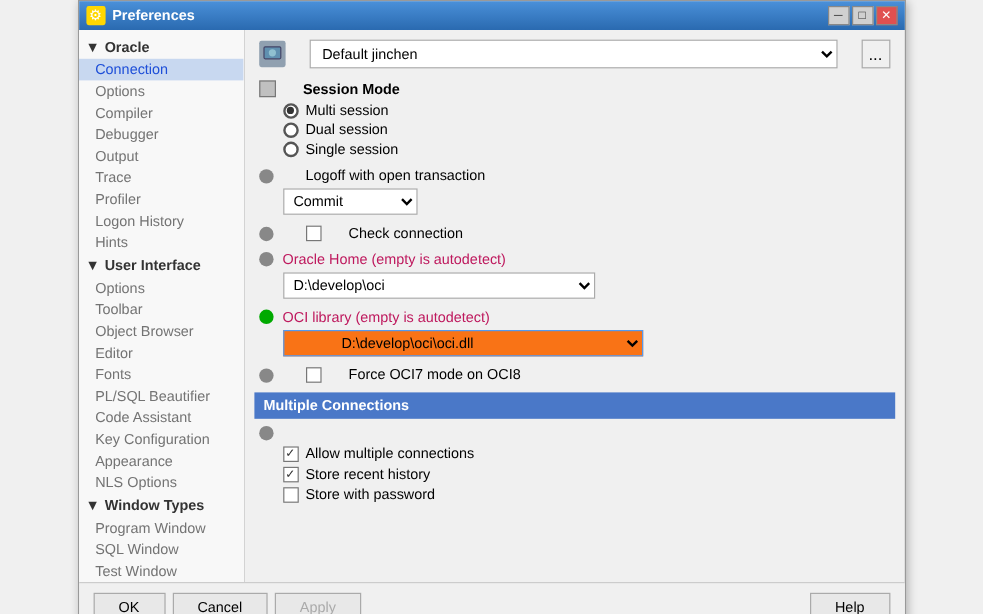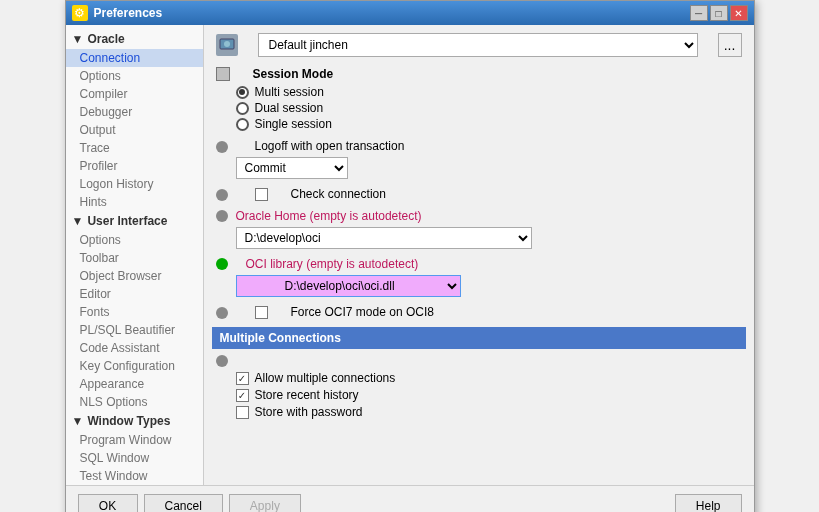--- a/index.html
+++ b/index.html
@@ -165,33 +165,33 @@
           <span>Check connection</span>
         </div>
       </div>
 
       <div class="section-block">
         <div class="form-label" style="display:flex;align-items:center;gap:4px;">
           <span class="gray-dot"></span>
           <span>Oracle Home (empty is autodetect)</span>
         </div>
         <div style="margin-left: 20px; margin-top: 4px;">
-          <select class="form-select" style="width:296px;">
+          <select class="form-select" style="width:260px;">
             <option>D:\develop\oci</option>
           </select>
         </div>
       </div>
 
       <div class="section-block">
-        <div class="form-label" style="display:flex;align-items:center;gap:14px;">
+        <div class="form-label" style="display:flex;align-items:center;gap:4px;">
           <span class="green-dot"></span>
           <span>OCI library (empty is autodetect)</span>
         </div>
         <div style="margin-left: 20px; margin-top: 4px;">
-          <select class="form-select" style="width:225px; background:#f0abfc; border-color: #5599ee; padding-left: 44px;">
+          <select class="form-select" style="width:300px; background:#f97316; border-color: #5599ee; padding-left: 44px;">
             <option>D:\develop\oci\oci.dll</option>
           </select>
         </div>
       </div>
 
       <div class="section-block">
         <div class="section-header">
           <span class="gray-dot"></span>
           <div class="checkbox"></div>
           <span>Force OCI7 mode on OCI8</span>

